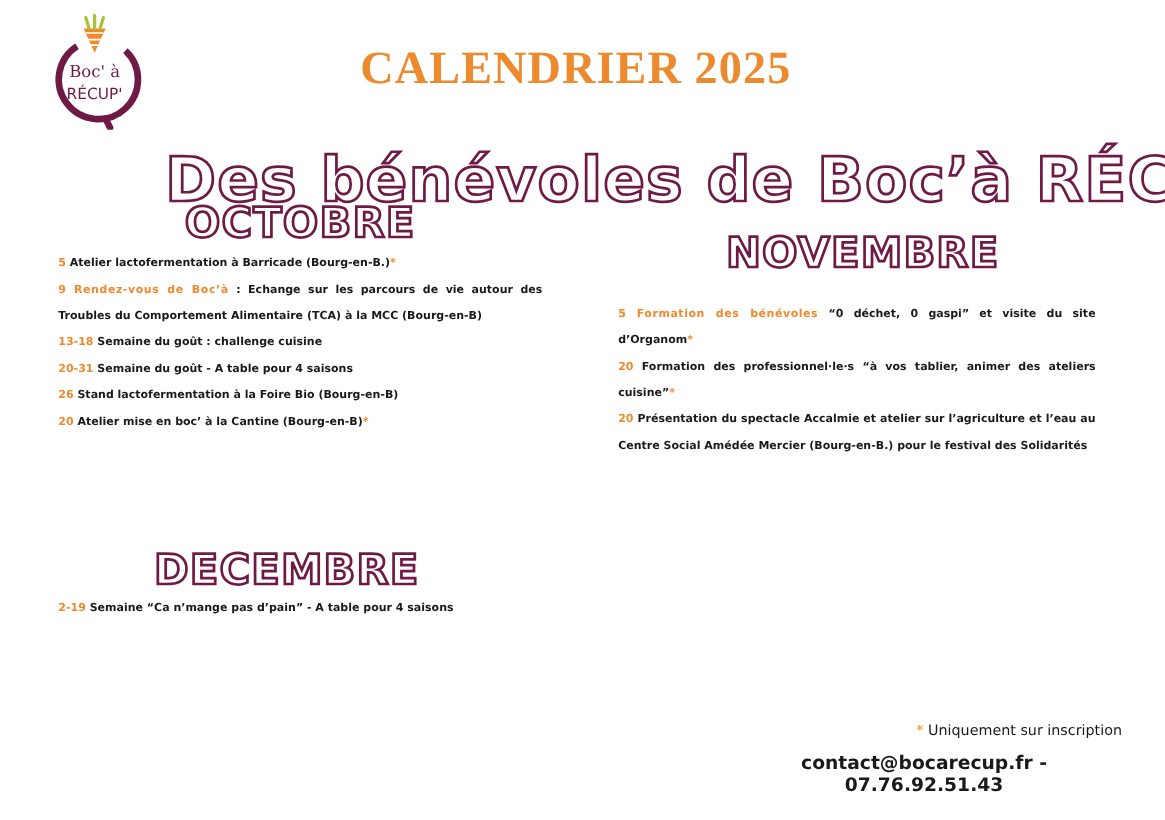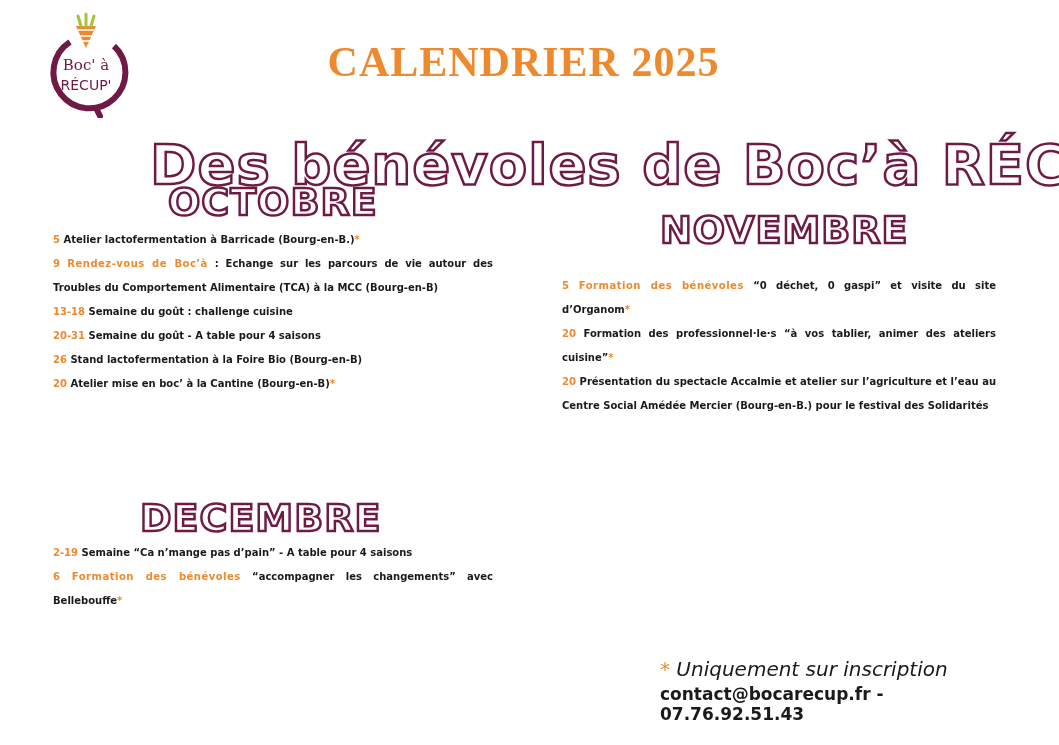--- a/index.html
+++ b/index.html
@@ -6,22 +6,22 @@
   body { width:1059px; height:745px; position:relative; overflow:hidden; font-family:"DejaVu Sans", sans-serif; color:#1a1a1a; }
   .logo { position:absolute; left:36px; top:12px; width:100px; height:106px; }
   .title1 { position:absolute; left:0; width:1047px; top:38px; text-align:center; font-family:Liberation Serif, serif; font-weight:bold; font-size:42px; color:#ee8a2e; letter-spacing:1px; }
   .title2 { position:absolute; left:150px; top:96px; font-family:"DejaVu Sans", sans-serif; font-weight:bold; font-size:56px; color:#ffffff; -webkit-text-stroke:2.5px #6e1a45; letter-spacing:1px; white-space:nowrap;margin-top:36px; }
   .month { position:absolute; font-family:"DejaVu Sans", sans-serif; font-weight:bold; font-size:38px; color:#ffffff; -webkit-text-stroke:2.5px #6e1a45; letter-spacing:1px; }
   .block { position:absolute; font-size:10px; line-height:24px; text-align:justify;font-weight:bold; }
   .block p { margin:0; }
   .hl { color:#ee8a2e; }
   .hl-b { color:#ee8a2e; letter-spacing:0.5px; }
   .star { color:#ee8a2e; }
-  .footer1 { position:absolute; left:660px; top:657px; width:360px; text-align:left; font-style:italic; font-size:20px; }
-  .footer2 { position:absolute; left:660px; top:684px; width:360px; text-align:left; font-weight:bold; font-size:17px; }
+  .footer1 { position:absolute; left:660px; top:657px; width:360px; text-align:right; font-size:13px; }
+  .footer2 { position:absolute; left:660px; top:684px; width:360px; text-align:center; font-weight:bold; font-size:17px; }
 </style>
 </head>
 <body>
 
 <div class="logo">
   <svg width="100" height="106" viewBox="0 0 100 106">
     <path d="M34 30 A36 36 0 1 0 78 34" fill="none" stroke="#6e1a45" stroke-width="6"></path>
     <path d="M60 96 L64 104" stroke="#6e1a45" stroke-width="6" stroke-linecap="round"></path>
     <g>
       <path d="M40 14 L60 14 L50 36 Z" fill="#ee8a2e"></path>
@@ -44,21 +44,20 @@
   <p><span class="hl-b">9</span> <span class="hl-b">Rendez-vous de Boc’à</span> <span>: Echange sur les parcours de vie autour des Troubles du Comportement Alimentaire (TCA) à la MCC (Bourg-en-B)</span></p>
   <p><span class="hl">13-18</span> <span>Semaine du goût : challenge cuisine</span></p>
   <p><span class="hl">20-31</span> <span>Semaine du goût - A table pour 4 saisons</span></p>
   <p><span class="hl">26</span> <span>Stand lactofermentation à la Foire Bio (Bourg-en-B)</span></p>
   <p><span class="hl">20</span> <span>Atelier mise en boc’ à la Cantine (Bourg-en-B)</span><span class="star">*</span></p>
 </div>
 
 <div class="month" style="left:140px; top:496px;">DECEMBRE</div>
 <div class="block" style="left:53px; top:541px; width:440px;">
   <p><span class="hl">2-19</span> <span>Semaine “Ca n’mange pas d’pain” - A table pour 4 saisons</span></p>
-  <p><span class="hl-b">6</span> <span class="hl-b">Formation des bénévoles</span> <span>“accompagner les changements” avec Bellebouffe</span><span class="star">*</span></p>
 </div>
 
 <div class="month" style="left:660px; top:208px;">NOVEMBRE</div>
 <div class="block" style="left:562px; top:274px; width:434px;">
   <p><span class="hl-b">5</span> <span class="hl-b">Formation des bénévoles</span> <span>“0 déchet, 0 gaspi” et visite du site d’Organom</span><span class="star">*</span></p>
   <p><span class="hl">20</span> <span>Formation des professionnel·le·s “à vos tablier, animer des ateliers cuisine”</span><span class="star">*</span></p>
   <p><span class="hl">20</span> <span>Présentation du spectacle Accalmie et atelier sur l’agriculture et l’eau au Centre Social Amédée Mercier (Bourg-en-B.) pour le festival des Solidarités</span></p>
 </div>
 
 <div class="footer1"><span class="star">*</span> <span>Uniquement sur inscription</span></div>

